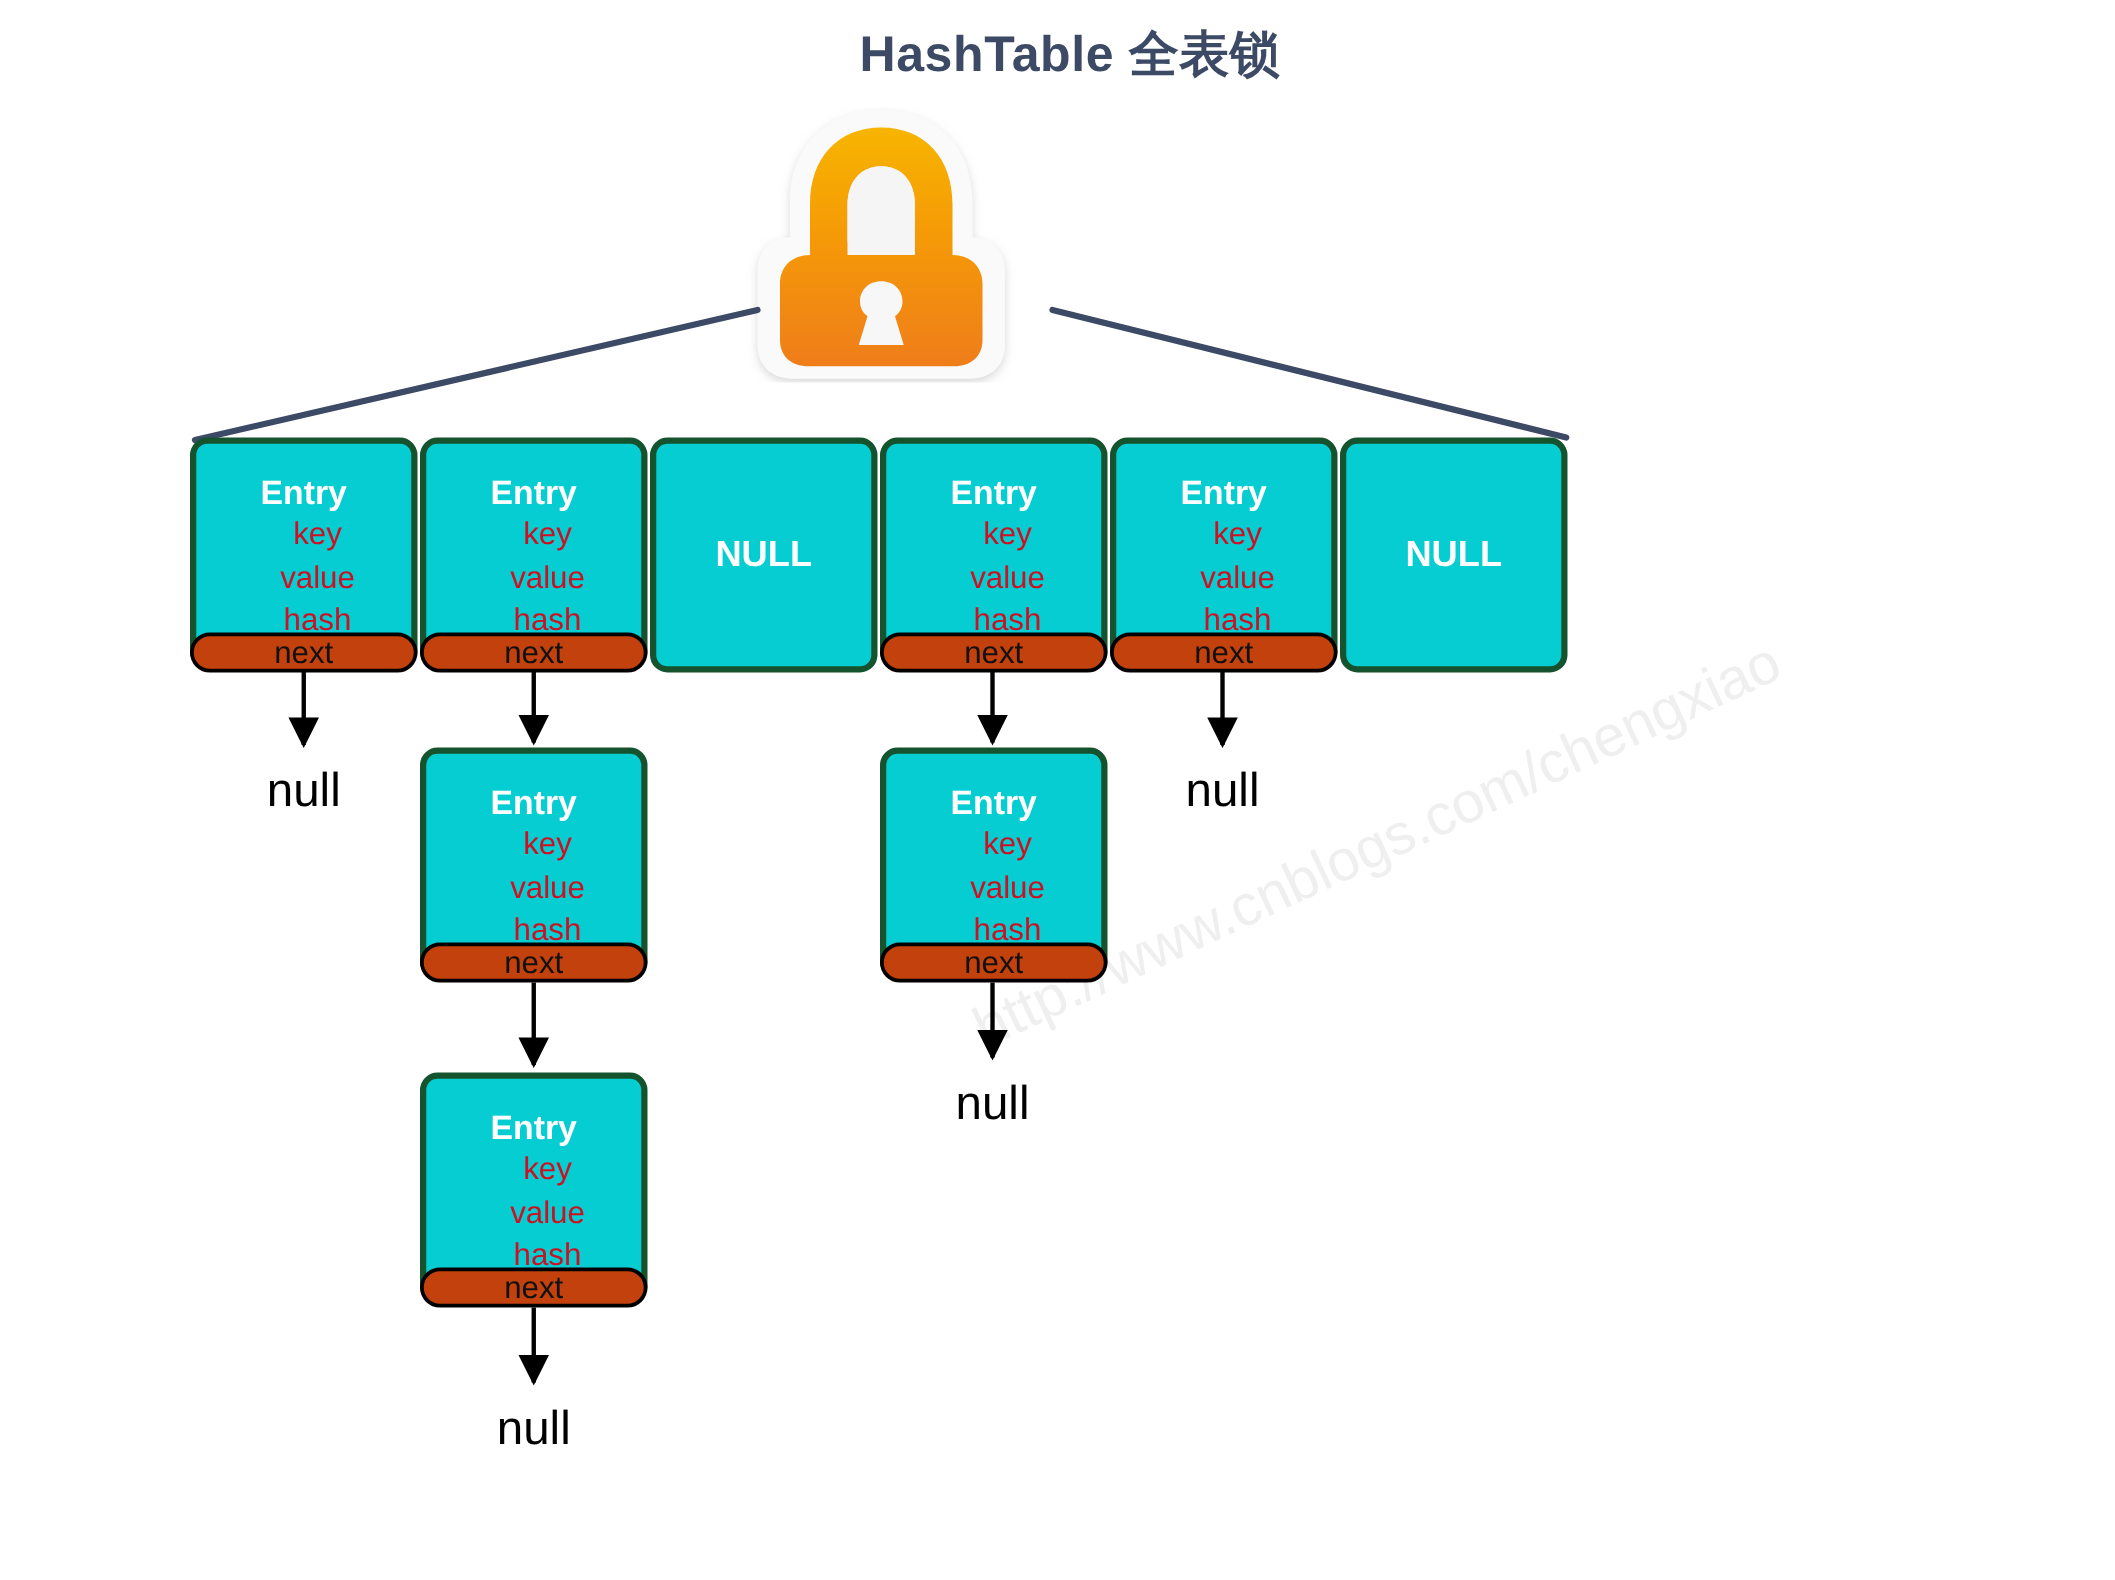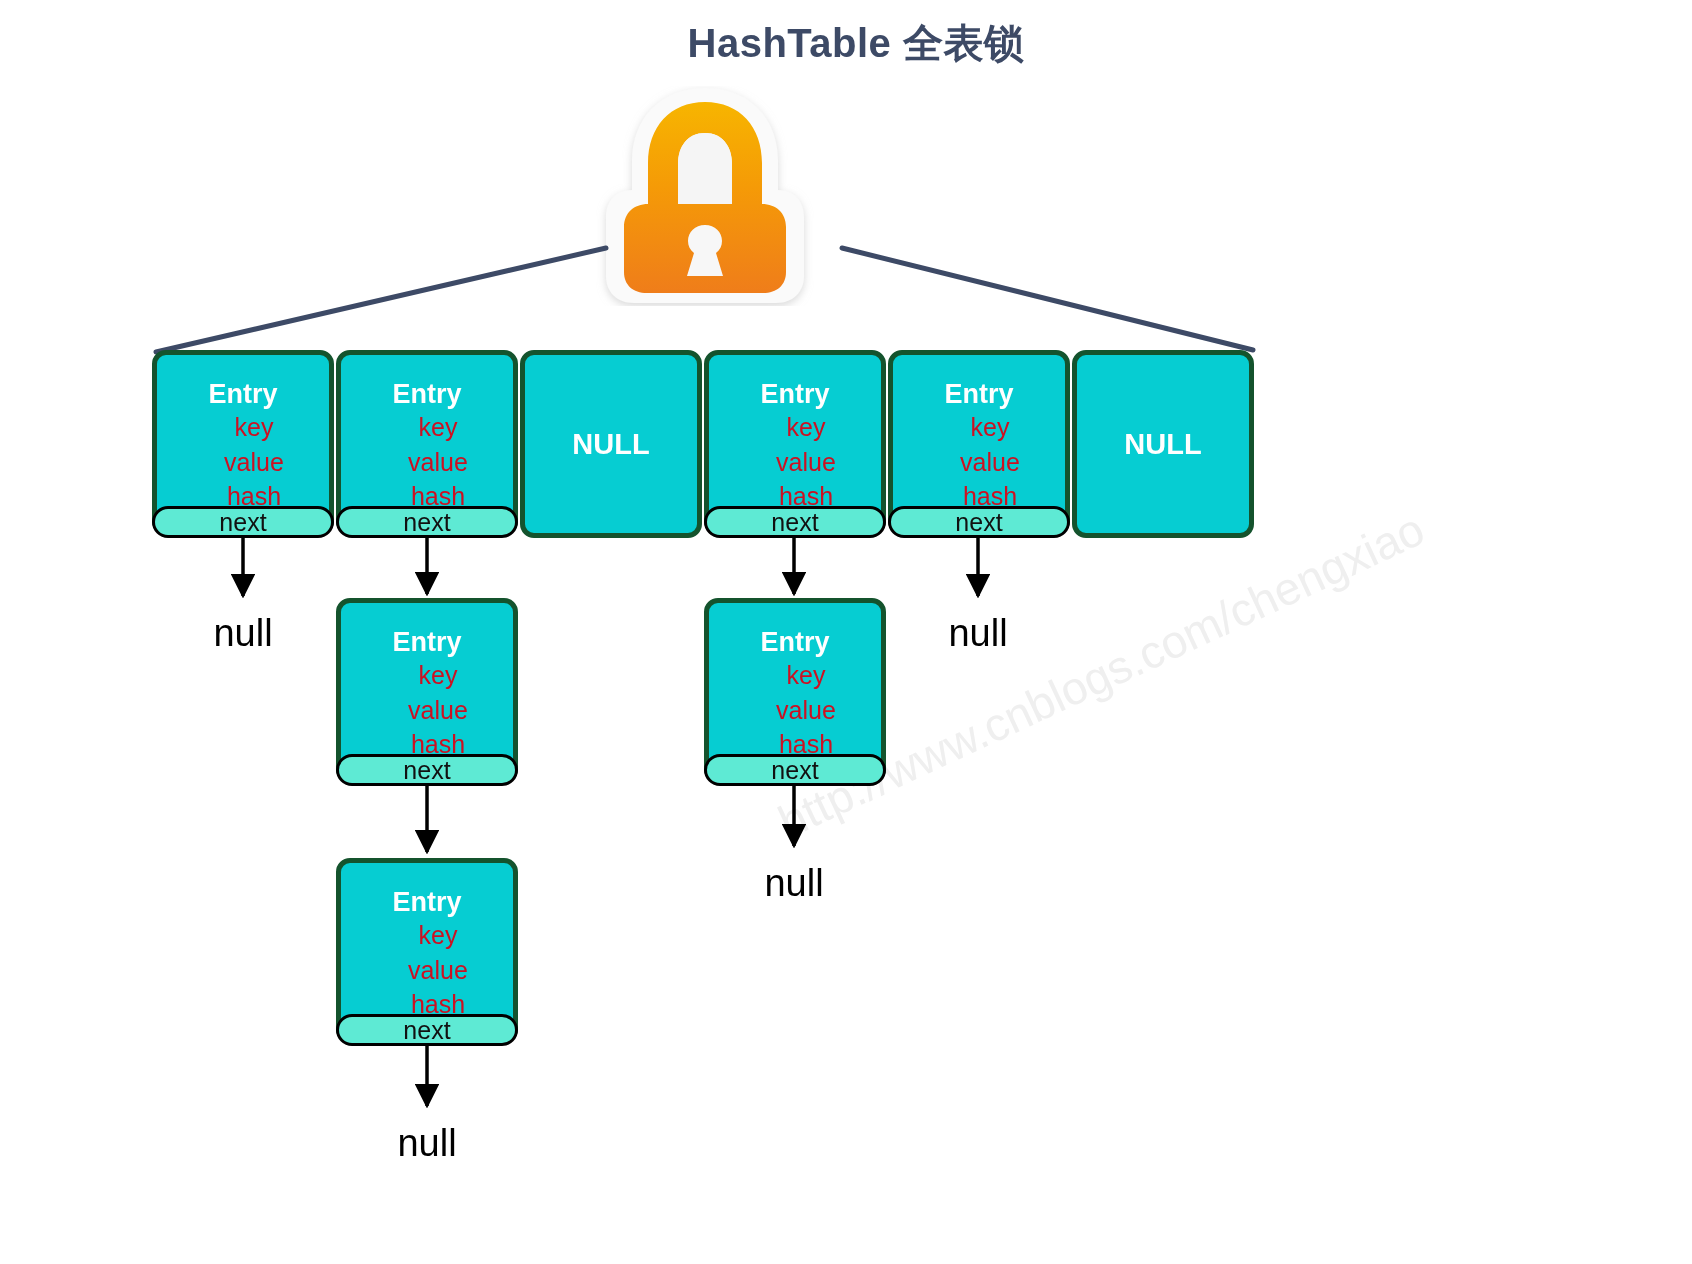--- a/index.html
+++ b/index.html
@@ -66,21 +66,21 @@
   }
   .cell.nullcell{display:flex;align-items:center;justify-content:center;}
   .cell.nullcell .ttl{
     margin-top:0;font-size:29px;
   }
 
   
   .next{
     position:absolute;
     box-sizing:border-box;
-    background:#5eead4;
+    background:#c2410c;
     border:3px solid #000000;
     border-radius:17px;
     font-size:25px;color:#111111;
     display:flex;align-items:center;justify-content:center;
     line-height:1;
   }
 
   
   .nullleaf{
     position:absolute;

